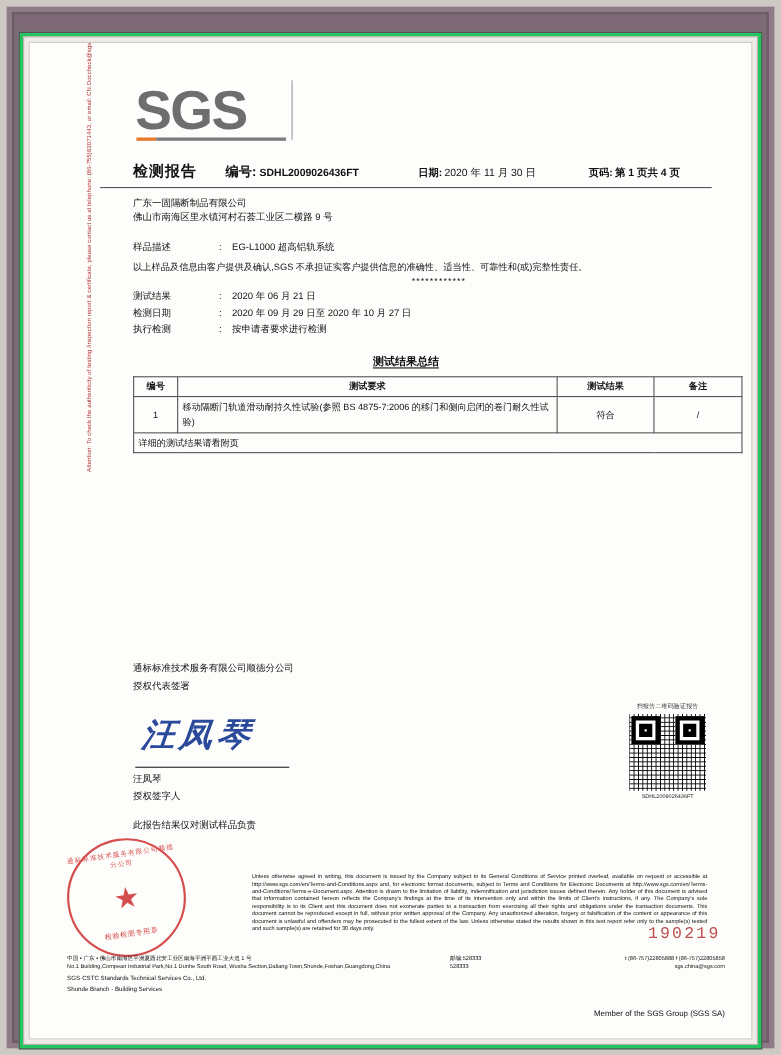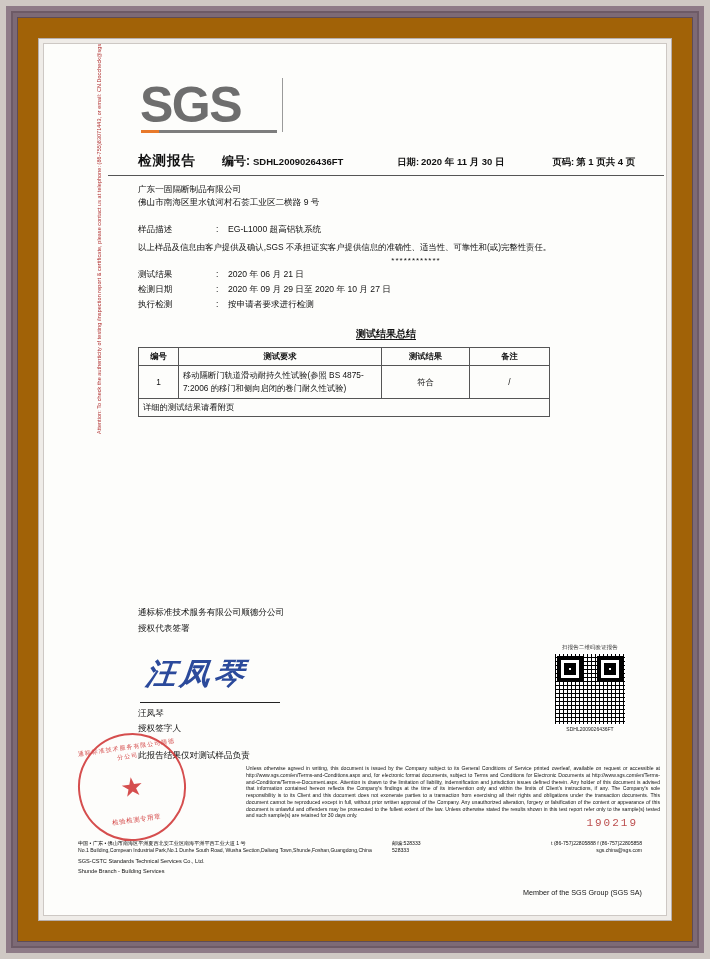--- a/index.html
+++ b/index.html
@@ -26,23 +26,24 @@
     padding: 5px;
   }
   .frame-band2 {
     width: 100%; height: 100%;
     border: 2px solid #6d5a66;
     background: #7d6a76;
     padding: 4px;
   }
   .frame-band3 {
     width: 100%; height: 100%;
-    background: #a16207;
-    padding: 20px;
+    background: #22c55e;
+    padding: 3px;
     border: 1px solid #5e4c57;
+    margin-top: 12px;
   }
   .frame-inner {
     width: 100%; height: 100%;
     background: #efece8;
     border: 1px solid #b7afae;
     padding: 4px;
   }
   .page {
     position: relative;
     width: 100%; height: 100%;
@@ -174,21 +175,21 @@
     font-size: 10px;
     font-weight: bold;
     margin: 14px 0 6px 0;
     color: #111;
     text-decoration: underline;
     text-underline-offset: 2px;
   }
 
   
   table.results {
-    width: 412px;
+    width: 554px;
     margin-left: 30px;
     border-collapse: collapse;
     font-size: 8.3px;
     color: #111;
   }
   table.results th, table.results td {
     border: 1px solid #555;
     padding: 3px 4px;
     vertical-align: middle;
   }
@@ -318,21 +319,21 @@
     font-size: 5.1px;
     line-height: 1.32;
     color: #111;
     text-align: justify;
   }
   .doc-number {
     position: absolute;
     right: 28px;
     bottom: 86px;
     font-family: "Liberation Mono", monospace;
-    font-size: 11px;
+    font-size: 15px;
     color: #b03030;
     letter-spacing: 2px;
     opacity: 0.85;
   }
 
   
   .footer {
     position: absolute;
     left: 34px;
     right: 24px;
@@ -376,21 +377,21 @@
            <div class="sgs-bar-orange"></div>
            <div class="sgs-bar-grey"></div>
            <div class="sgs-rule"></div>
          </div>
 
          <div class="title-row">
            <span class="report-title">检测报告</span>
            <span class="seg seg-no">编号:</span>
            <span class="seg" style="font-weight:bold;margin-left:3px;">SDHL2009026436FT</span>
            <span class="seg seg-date">日期:</span>
-           <span class="seg" style="font-weight:bold;margin-left:2px;">2020 年 11 月 30 日</span>
+           <span class="seg" style="font-weight:normal;margin-left:2px;">2020 年 11 月 30 日</span>
            <span class="seg seg-page">页码:</span>
            <span class="seg" style="font-weight:bold;margin-left:2px;">第 1 页共 4 页</span>
          </div>
          <div class="hr-main"></div>
 
          <div class="addr">
            <div>广东一固隔断制品有限公司</div>
            <div>佛山市南海区里水镇河村石荟工业区二横路 9 号</div>
          </div>
 

